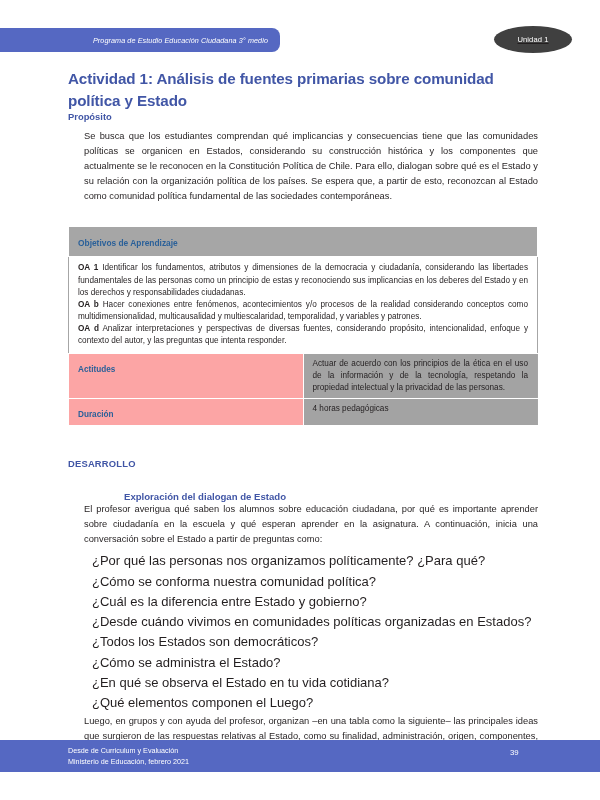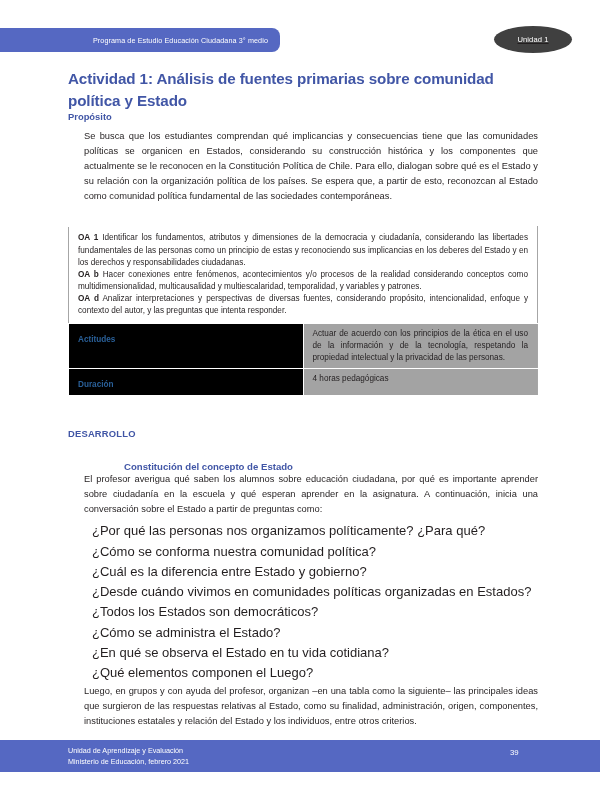--- a/index.html
+++ b/index.html
@@ -24,20 +24,21 @@
     width: 280px;
     height: 24px;
     background: #5568c2;
     border-top-right-radius: 8px;
     border-bottom-right-radius: 8px;
     display: flex;
     align-items: center;
     justify-content: flex-end;
     padding-right: 12px;
     box-sizing: border-box;
+    font-style: italic;
   }
   .header-band-label {
     color: #ffffff;
     font-size: 7.2px;
     letter-spacing: 0.1px;
     white-space: nowrap;
   }
   .unit-badge {
     position: absolute;
     top: 26px;
@@ -119,21 +120,21 @@
   .oa-line {
     font-size: 8.2px;
     line-height: 1.48;
     text-align: justify;
     color: #231f20;
     margin: 0;
   }
   .oa-line b { font-weight: bold; }
 
   .attr-label-cell {
-    background: #000000;
+    background: #fca5a5;
     width: 62px;
     padding: 4px 0 4px 9px !important;
   }
   .attr-label {
     color: #2a6099;
     font-size: 8.2px;
     font-weight: bold;
   }
   .attr-value-cell {
     background: #a3a3a3;
@@ -220,20 +221,25 @@
 <div class="page">
 
   <h1 class="activity-title">Actividad 1: Análisis de fuentes primarias sobre comunidad política y Estado</h1>
 
   <div class="section-label">Propósito</div>
 
   <p class="body-text">Se busca que los estudiantes comprendan qué implicancias y consecuencias tiene que las comunidades políticas se organicen en Estados, considerando su construcción histórica y los componentes que actualmente se le reconocen en la Constitución Política de Chile. Para ello, dialogan sobre qué es el Estado y su relación con la organización política de los países. Se espera que, a partir de esto, reconozcan al Estado como comunidad política fundamental de las sociedades contemporáneas.</p>
 
   <table class="oa-table">
     <tbody>
+      <tr>
+        <td class="oa-head-cell" colspan="2">
+          <span class="oa-head-label">Objetivos de Aprendizaje</span>
+        </td>
+      </tr>
       <tr>
         <td class="oa-body-cell" colspan="2">
           <p class="oa-line">
             <b>OA 1</b>
             <span>Identificar los fundamentos, atributos y dimensiones de la democracia y ciudadanía, considerando las libertades fundamentales de las personas como un principio de estas y reconociendo sus implicancias en los deberes del Estado y en los derechos y responsabilidades ciudadanas.</span>
           </p>
           <p class="oa-line">
             <b>OA b</b>
             <span>Hacer conexiones entre fenómenos, acontecimientos y/o procesos de la realidad considerando conceptos como multidimensionalidad, multicausalidad y multiescalaridad, temporalidad, y variables y patrones.</span>
           </p>
@@ -257,37 +263,37 @@
         </td>
         <td class="attr-value-cell">
           <p class="attr-value">4 horas pedagógicas</p>
         </td>
       </tr>
     </tbody>
   </table>
 
   <div class="desarrollo-head">DESARROLLO</div>
 
-  <div class="exploration-head">Constitución del concepto de Estado</div>
+  <div class="exploration-head">Exploración del dialogan de Estado</div>
 
   <p class="body-text develop-para">El profesor averigua qué saben los alumnos sobre educación ciudadana, por qué es importante aprender sobre ciudadanía en la escuela y qué esperan aprender en la asignatura. A continuación, inicia una conversación sobre el Estado a partir de preguntas como:</p>
 
   <ul class="question-list">
     <li>¿Por qué las personas nos organizamos políticamente? ¿Para qué?</li>
     <li>¿Cómo se conforma nuestra comunidad política?</li>
     <li>¿Cuál es la diferencia entre Estado y gobierno?</li>
     <li>¿Desde cuándo vivimos en comunidades políticas organizadas en Estados?</li>
     <li>¿Todos los Estados son democráticos?</li>
     <li>¿Cómo se administra el Estado?</li>
     <li>¿En qué se observa el Estado en tu vida cotidiana?</li>
     <li>¿Qué elementos componen el Luego?</li>
   </ul>
 
   <p class="body-text closing-para">Luego, en grupos y con ayuda del profesor, organizan –en una tabla como la siguiente– las principales ideas que surgieron de las respuestas relativas al Estado, como su finalidad, administración, origen, componentes, instituciones estatales y relación del Estado y los individuos, entre otros criterios.</p>
 
 </div>
 
 <div class="footer-band"></div>
 <div class="footer-left">
-  <div>Unidad de Aprendizaje y Evaluación</div>
+  <div>Desde de Curriculum y Evaluación</div>
   <div>Ministerio de Educación, febrero 2021</div>
 </div>
 <div class="footer-page">39</div>
 
 </body></html>

